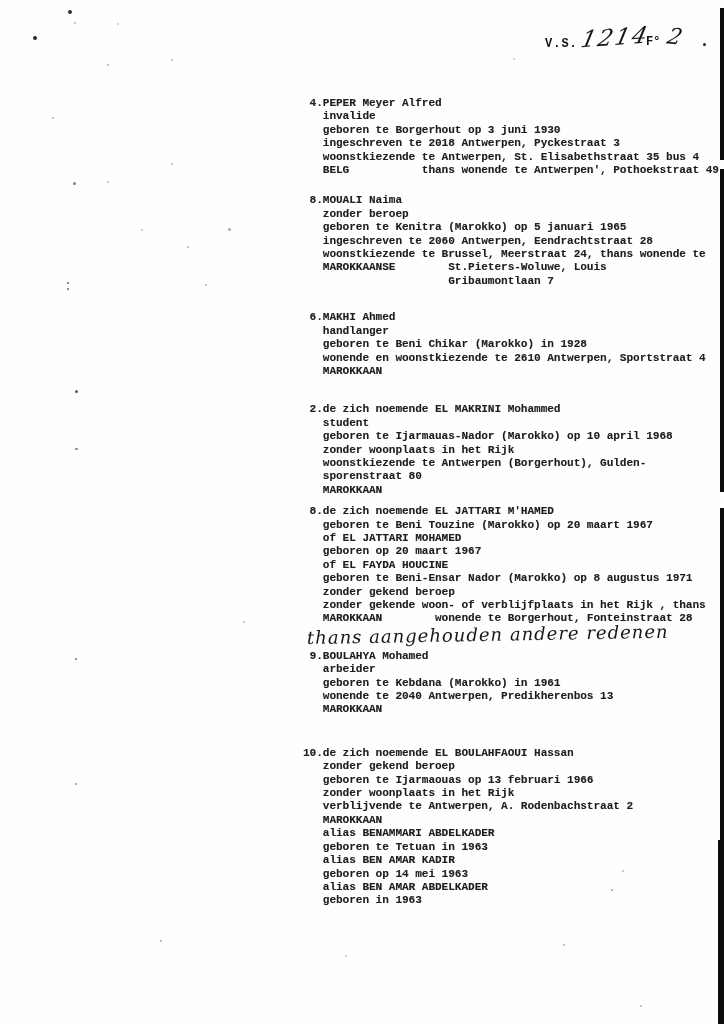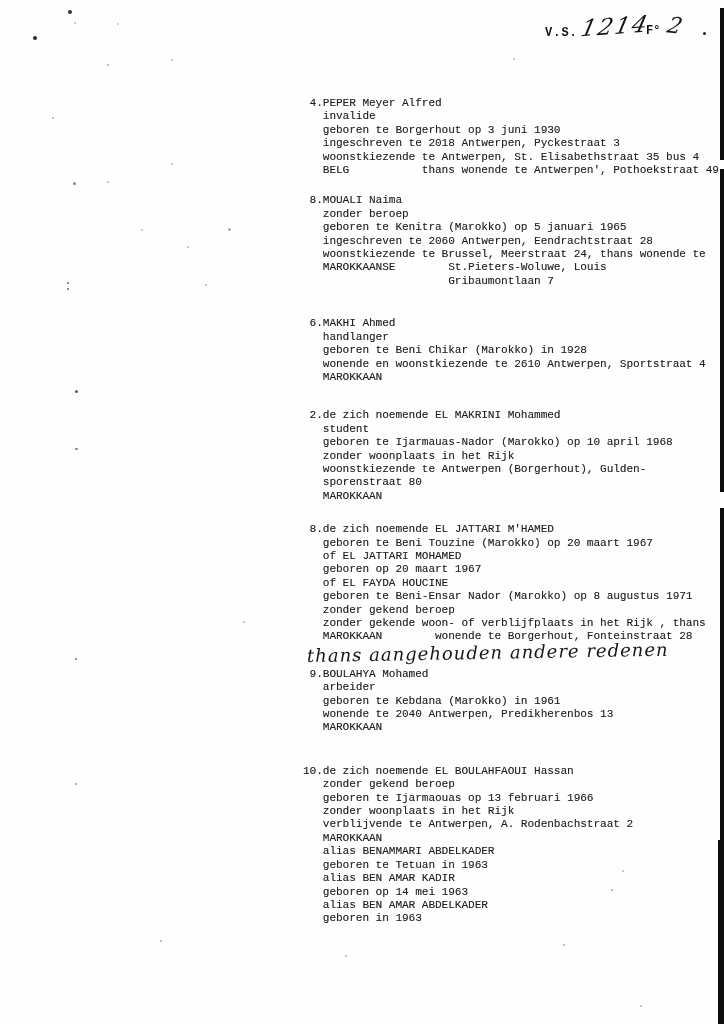--- a/index.html
+++ b/index.html
@@ -10,55 +10,55 @@
     background: #fefefe;
     overflow: hidden;
     font-family: "Liberation Mono", monospace;
   }
   
   .typewriter {
     white-space: pre;
     font-family: "Liberation Mono", monospace;
     font-size: 11px;
     line-height: 13.4px;
-    font-weight: 400;
+    font-weight: 700;
     color: #1e1e1e;
     text-shadow: 0.3px 0.3px 0 rgba(25,25,25,0.35);
   }
   .entries {
     position: absolute;
     left: 303px;
     top: 97px;
     width: 421px;
   }
   .entry { margin: 0; }
   .entry.e5  { margin-top: 17px; }
-  .entry.e6  { margin-top: 29px; }
+  .entry.e6  { margin-top: 23px; }
   .entry.e7  { margin-top: 25px; }
-  .entry.e8  { margin-top: 20px; }
+  .entry.e8  { margin-top: 8px; }
   .entry.e9  { margin-top: 0px;  }
   .entry.e10 { margin-top: 30px; }
   
   .hand {
     font-family: "DejaVu Serif", serif;
     font-style: italic;
     color: #161616;
   }
   .hand-note {
     height: 24px;
     line-height: 24px;
     font-size: 18px;
     letter-spacing: 1px;
     margin-left: 4px;
     transform: rotate(-1deg);
     transform-origin: left center;
     white-space: pre;
   }
   
-  .header { position: absolute; left: 0; top: 1px; width: 572px; height: 60px; }
+  .header { position: absolute; left: 0; top: 12px; width: 572px; height: 60px; }
   .ref-label {
     position: absolute; left: 545px; top: 25px;
     font-size: 12px; font-weight: 700; letter-spacing: 1px;
     color: #141414; font-family: "Liberation Mono", monospace;
   }
   .hw-number {
     position: absolute; left: 582px; top: 12px;
     font-size: 23px; letter-spacing: 2px;
     transform: skewX(-16deg) rotate(-4deg);
   }

